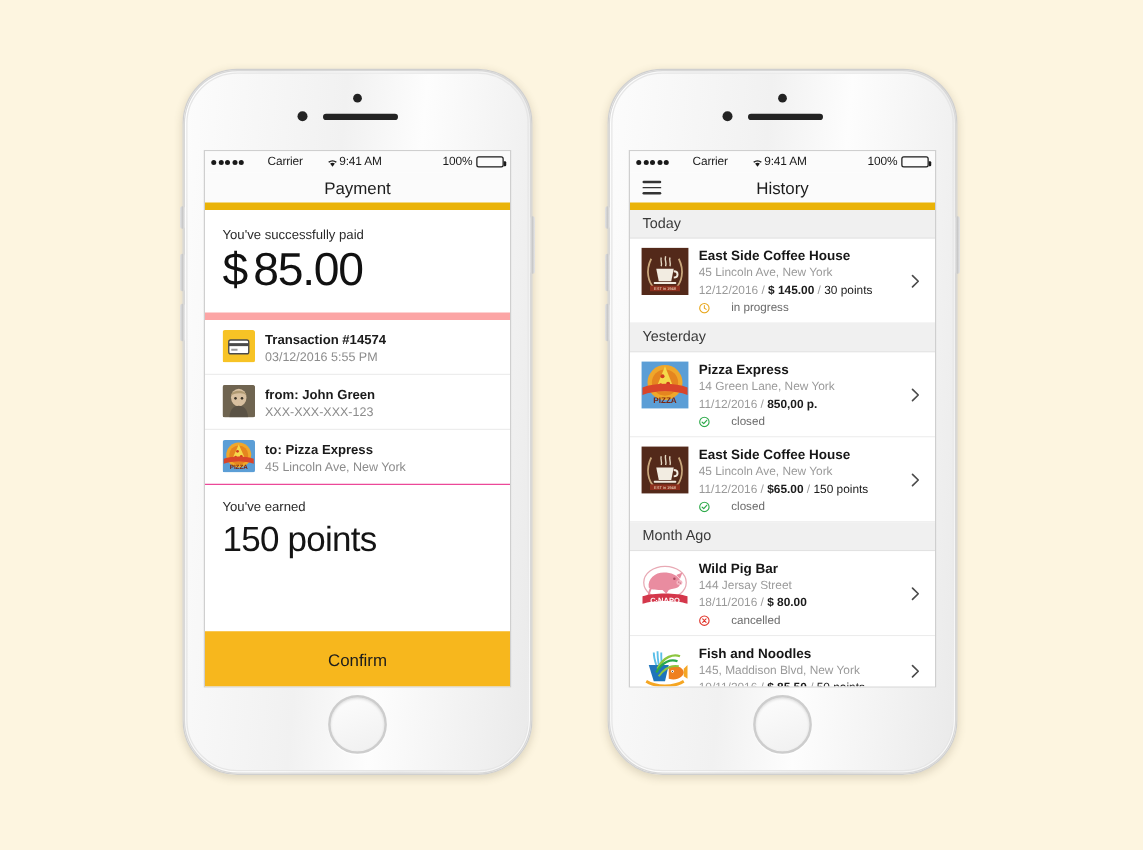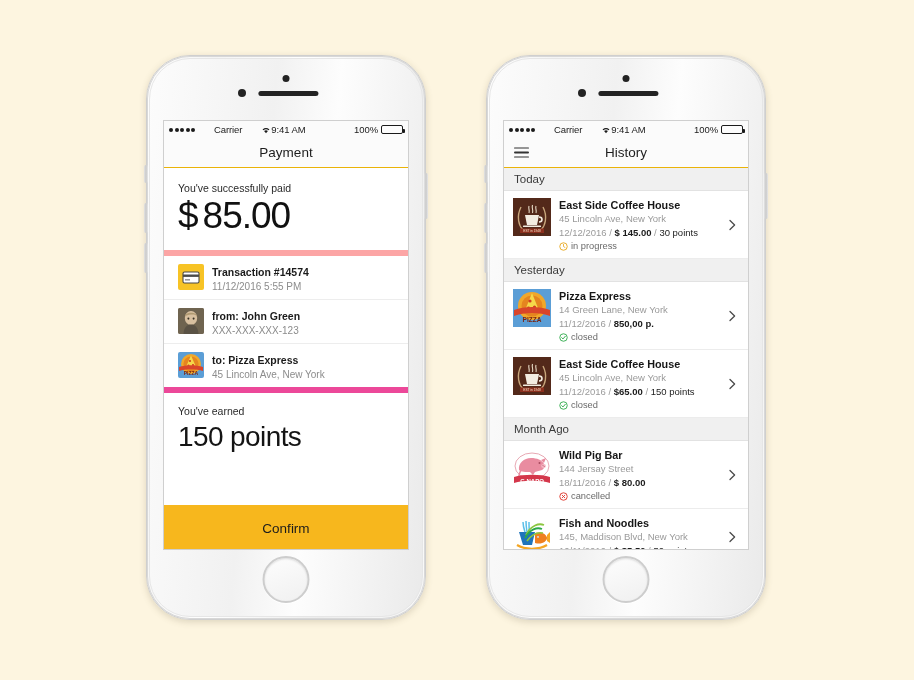--- a/index.html
+++ b/index.html
@@ -71,21 +71,21 @@
   .sig-dots i { width: 4px; height: 4px; border-radius: 50%; background: #1a1a1a; display: block; }
   .wifi { display: inline-block; width: 10px; height: 8px; }
   .sb-center { flex: 0 0 auto; font-weight: 400; }
   .sb-right { flex: 1; display: flex; align-items: center; justify-content: flex-end; gap: 3px; }
   .batt { position: relative; width: 22px; height: 9px; border: 1px solid #1a1a1a; border-radius: 2px; padding: 1px; }
   .batt-fill { height: 100%; background: #1a1a1a; border-radius: 1px; }
   .batt-nub { position: absolute; right: -3px; top: 2.5px; width: 2px; height: 4px; background: #1a1a1a; border-radius: 0 1px 1px 0; }
 
   
   .navbar {
-    height: 30px; background: #fbfbfb; border-bottom: 1px solid #eab308;
+    height: 30px; background: #fbfbfb; border-bottom: 6px solid #eab308;
     display: flex; align-items: center; justify-content: center; position: relative;
   }
   .navbar .title { font-size: 13.5px; color: #1d1d1d; font-weight: 400; }
   .hamburger { position: absolute; left: 10px; top: 50%; transform: translateY(-50%); width: 15px; display: flex; flex-direction: column; gap: 3px; cursor: pointer; }
   .hamburger span { display: block; height: 1.6px; background: #333; border-radius: 1px; }
 
   
   .pay-body { display: flex; flex-direction: column; height: 383px; background: #fff; }
   .pay-top { padding: 14px 14px 8px 14px; }
   .pay-label { font-size: 10.5px; color: #2a2a2a; margin-bottom: 3px; }
@@ -93,42 +93,42 @@
   .pay-amount .cur { margin-right: 5px; }
 
   .detail-list { border-top: 6px solid #fca5a5; margin: 6px 0 0 0; }
   .detail-row { display: flex; align-items: center; gap: 8px; padding: 6px 14px; border-bottom: 1px solid #ededed; }
   .detail-row:last-child { border-bottom: none; }
   .d-icon { width: 26px; height: 26px; flex: 0 0 26px; border-radius: 2px; overflow: hidden; }
   .d-text { min-width: 0; }
   .d-title { font-size: 10.5px; color: #1b1b1b; font-weight: 700; line-height: 1.25; }
   .d-sub { font-size: 10px; color: #8c8c8c; line-height: 1.3; }
 
-  .earn-block { border-top: 6px solid #ec4899; padding: 12px 14px 0 14px; flex: 1; }
+  .earn-block { border-top: 1px solid #ec4899; padding: 12px 14px 0 14px; flex: 1; }
   .earn-label { font-size: 10.5px; color: #2a2a2a; margin-bottom: 4px; }
   .earn-points { font-size: 28px; color: #141414; font-weight: 300; letter-spacing: -.6px; }
 
   .confirm-btn {
     height: 46px; background: #f7b71d; display: flex; align-items: center; justify-content: center;
     font-size: 13.5px; color: #1c1c1c; cursor: pointer; border: none; width: 100%;
     font-family: "Liberation Sans", sans-serif;
   }
 
   
   .hist-body { height: 383px; overflow: hidden; background: #fff; }
   .sec-head { background: #f0f0f0; padding: 5px 10px; font-size: 11.5px; color: #3a3a3a; border-bottom: 1px solid #e2e2e2; }
   .hist-row { display: flex; align-items: flex-start; gap: 8px; padding: 7px 8px 7px 9px; border-bottom: 1px solid #ececec; background: #fff; }
   .h-logo { width: 38px; height: 38px; flex: 0 0 38px; overflow: hidden; }
   .h-main { flex: 1; min-width: 0; }
   .h-name { font-size: 10.8px; color: #161616; font-weight: 700; line-height: 1.3; }
   .h-addr { font-size: 9.5px; color: #9a9a9a; line-height: 1.45; }
   .h-meta { font-size: 9.5px; color: #9a9a9a; line-height: 1.5; }
   .h-meta b { color: #1b1b1b; font-weight: 700; }
   .h-meta .pts { color: #1b1b1b; font-weight: 400; margin-top: 28px; }
-  .h-status { display: flex; align-items: center; gap: 3px; font-size: 9.3px; margin-top: 1px; }
+  .h-status { display: flex; align-items: center; gap: 17px; font-size: 9.3px; margin-top: 1px; }
   .h-status.inprogress { color: #6a6a6a; }
   .h-status.closed { color: #6a6a6a; }
   .h-status.cancelled { color: #6a6a6a; }
   .chevron { flex: 0 0 auto; align-self: center; width: 12px; height: 12px; margin-right: 2px; }
 
   svg { display: block; }
 </style>
 </head>
 <body style="background: rgb(253, 245, 224);">
 
@@ -192,21 +192,21 @@
             <span class="d-icon">
               <svg viewBox="0 0 26 26" width="26" height="26">
                 <rect width="26" height="26" fill="#f7c325"></rect>
                 <rect x="5" y="8" width="16" height="11" rx="1.5" fill="#fff" stroke="#4a4a4a" stroke-width="1.1"></rect>
                 <rect x="5" y="10.5" width="16" height="2.4" fill="#4a4a4a"></rect>
                 <rect x="7" y="15" width="5" height="1.6" fill="#9a9a9a"></rect>
               </svg>
             </span>
             <span class="d-text">
               <span class="d-title">Transaction #14574</span>
-              <span class="d-sub" style="display:block">11/12/2016 5:55 PM</span>
+              <span class="d-sub" style="display:block">03/12/2016 5:55 PM</span>
             </span>
           </div>
 
           <div class="detail-row">
             <span class="d-icon">
               <svg viewBox="0 0 26 26" width="26" height="26">
                 <rect width="26" height="26" fill="#8d8068"></rect>
                 <rect x="0" y="0" width="26" height="26" fill="#6f6450"></rect>
                 <ellipse cx="13" cy="10" rx="6.2" ry="7" fill="#d8c0a0"></ellipse>
                 <path d="M5.5 26 C6 18.5 9.5 16.5 13 16.5 C16.5 16.5 20 18.5 20.5 26 Z" fill="#5a5245"></path>

